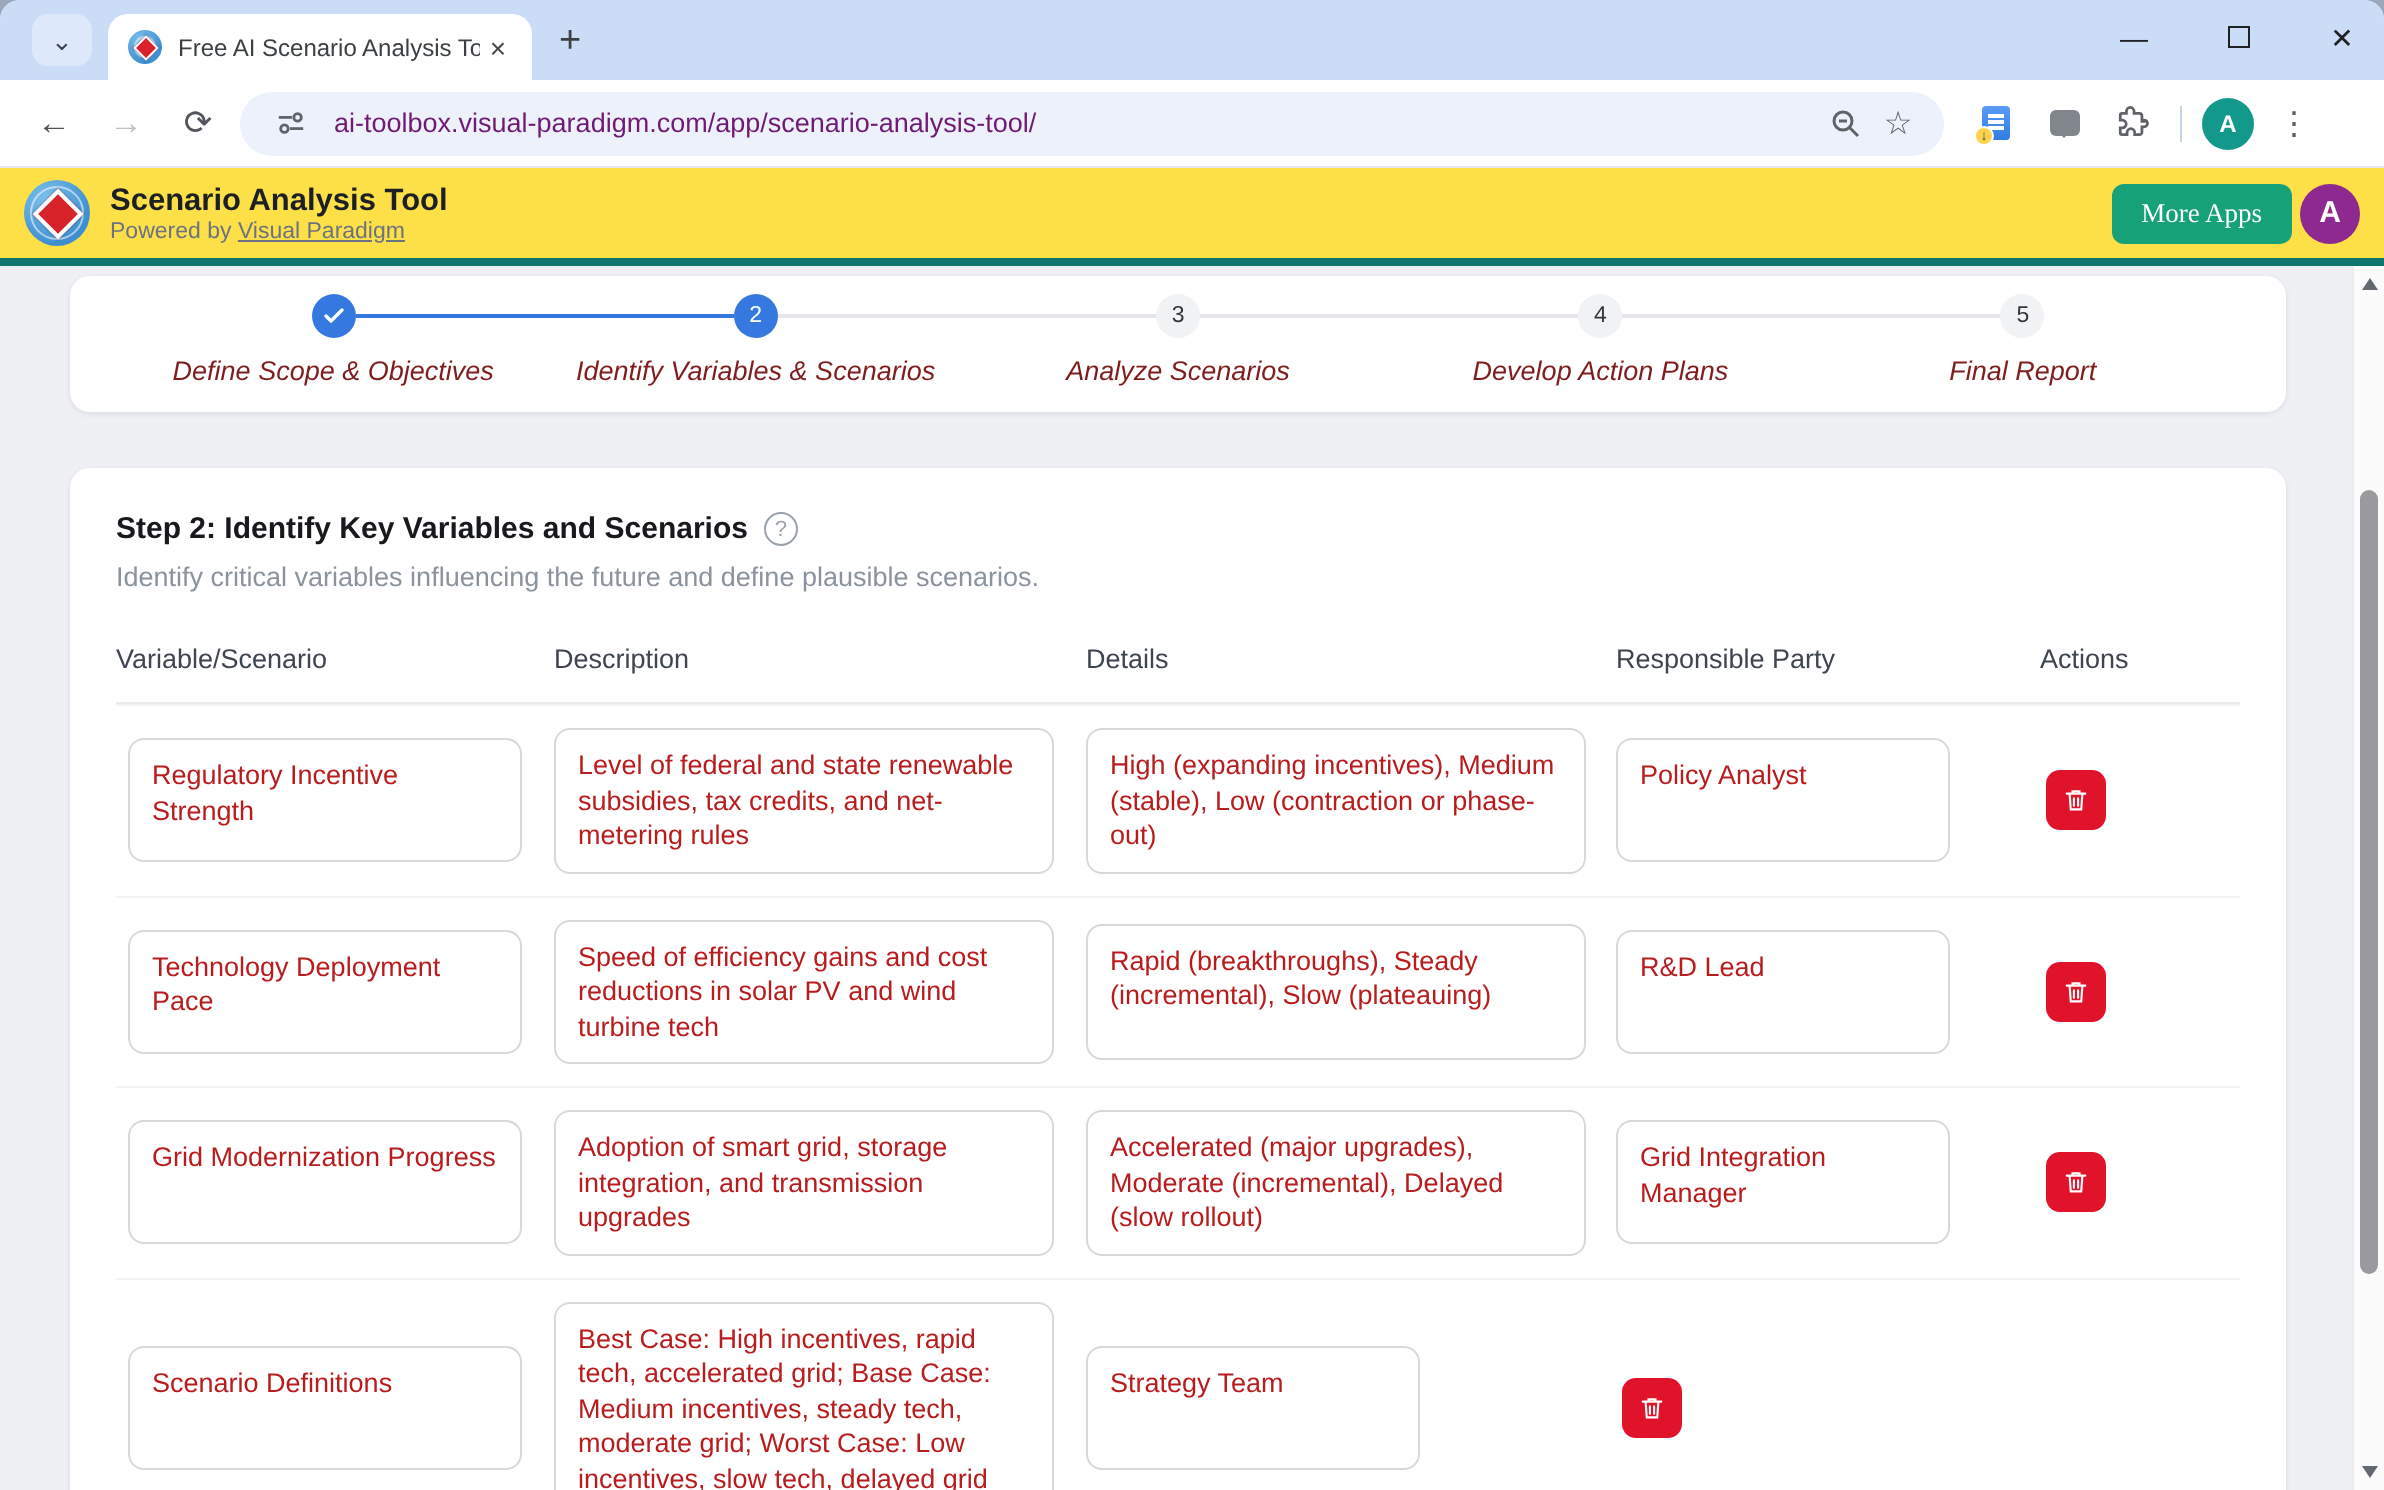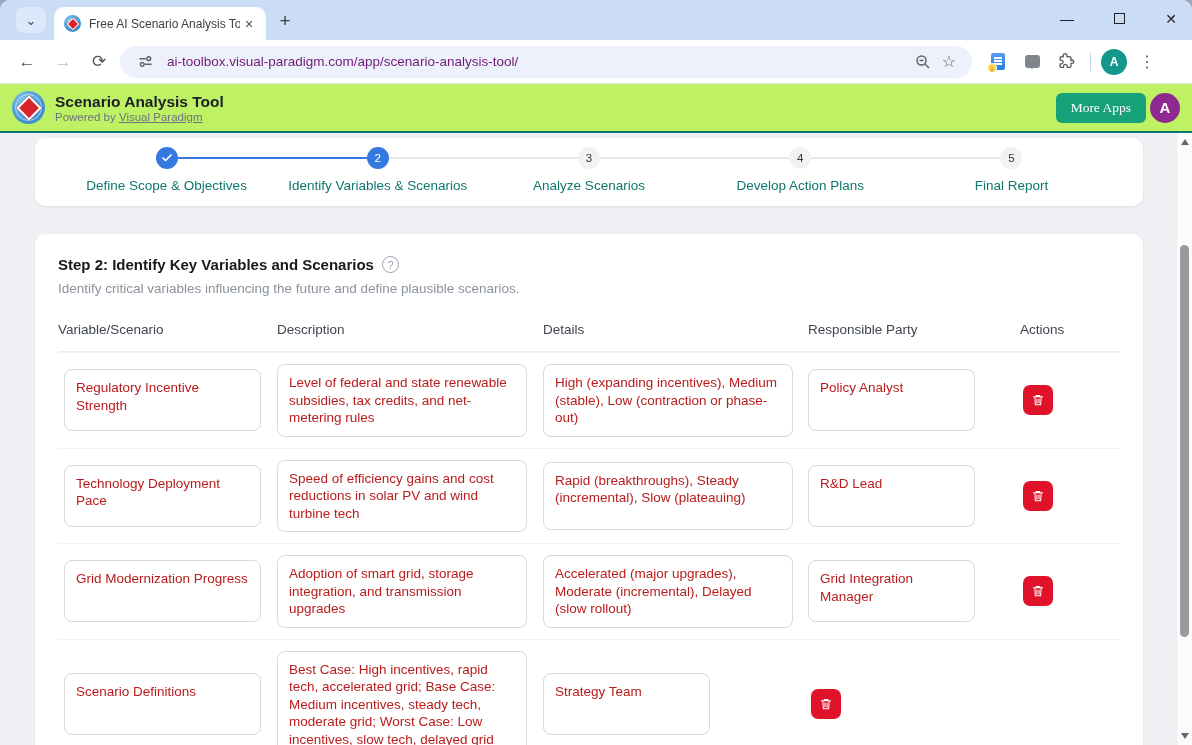--- a/index.html
+++ b/index.html
@@ -29,21 +29,21 @@
   .doc-ic { width:14px; height:17px; background:linear-gradient(180deg,#5b9bf8,#2f7de1); border-radius:2px; position:relative; }
   .doc-ic::before { content:""; position:absolute; left:3px; top:4px; width:8px; height:1.6px; background:#fff; box-shadow:0 3px 0 #fff, 0 6px 0 #fff; }
   .doc-badge { position:absolute; left:-4px; bottom:-3px; width:10px; height:10px; border-radius:50%; background:#fcd34a; border:1px solid #fff; display:flex; align-items:center; justify-content:center; font-size:7px; color:#444; }
   .bubble-ic { width:15px; height:13px; background:#80868b; border-radius:3px; position:relative; }
   .bubble-ic::after { content:""; position:absolute; left:4px; bottom:-4px; border:3px solid transparent; border-top-color:#80868b; }
   .sep { width:1px; height:18px; background:#c6d4ea; margin:0 4px; }
   .br-avatar { width:26px; height:26px; border-radius:50%; background:#12998c; color:#fff; font-size:12px; font-weight:bold; display:flex; align-items:center; justify-content:center; cursor:pointer; }
   .kebab { font-size:16px; color:#5f6368; }
 
   
-  .appheader { height:49px; background:#bef264; border-bottom:2px solid #0f766e; display:flex; align-items:center; padding:0 12px; flex:0 0 auto; }
+  .appheader { height:49px; background:#fde047; border-bottom:4px solid #0f766e; display:flex; align-items:center; padding:0 12px; flex:0 0 auto; }
   .vp-logo { width:33px; height:33px; border-radius:50%; background:radial-gradient(circle at 35% 30%, #7ec3ee, #3e8fd0 70%); position:relative; flex:0 0 auto; }
   .vp-logo::before { content:""; position:absolute; inset:3px; border-radius:50%; border:1px solid rgba(255,255,255,.55); }
   .vp-logo::after { content:""; position:absolute; left:50%; top:50%; width:14px; height:14px; background:#d8232a; border:2px solid #fff; transform:translate(-50%,-50%) rotate(45deg); box-shadow:0 0 0 1px rgba(0,0,0,.08); }
   .vp-logo.small { width:17px; height:17px; }
   .vp-logo.small::after { width:7px; height:7px; border-width:1px; }
   .htitles { margin-left:10px; flex:1; }
   .htitle { font-size:15.5px; font-weight:bold; color:#1c2026; line-height:18px; }
   .hsub { font-size:11.5px; color:#6b7280; }
   .hsub a { color:#6b7280; text-decoration:underline; cursor:pointer; }
   .more-apps { background:#17a179; color:#fff; border:none; font-size:13.5px; font-family:Liberation Serif, serif; padding:7px 15px; border-radius:6px; cursor:pointer; margin-right:4px; }
@@ -55,21 +55,21 @@
   .card { background:#fff; border-radius:10px; box-shadow:0 1px 3px rgba(16,24,40,.08); margin:0 33px 0 35px; }
   .stepper-card { margin-top:5px; padding:9px 26px 13px; }
   .steps { display:flex; }
   .step { flex:1; display:flex; flex-direction:column; align-items:center; cursor:pointer; }
   .step-track { display:flex; align-items:center; width:100%; height:22px; }
   .sline { flex:1; height:2px; background:#e4e6e9; }
   .sline.blue { background:#3579e0; }
   .sline.hidden { visibility:hidden; }
   .circle { width:22px; height:22px; border-radius:50%; background:#f1f2f4; color:#33363b; font-size:11.5px; display:flex; align-items:center; justify-content:center; flex:0 0 auto; }
   .step.done .circle, .step.active .circle { background:#3579e0; color:#fff; }
-  .step-label { margin-top:9px; font-size:13.5px; color:#0f766e; }
+  .step-label { margin-top:9px; font-size:13.5px; color:#7f1d1d;font-style:italic; }
 
   .main-card { margin-top:28px; padding:22px 23px 24px; min-height:560px; }
   .mc-titlerow { display:flex; align-items:center; gap:8px; }
   .mc-title { font-size:15px; font-weight:bold; color:#17191c; }
   .help { width:17px; height:17px; border-radius:50%; border:1.5px solid #9aa2ac; color:#9aa2ac; font-size:11px; display:flex; align-items:center; justify-content:center; cursor:pointer; }
   .mc-sub { margin-top:8px; font-size:13.5px; color:#8b939e; }
 
   .thead, .trow { display:grid; grid-template-columns:219px 266px 265px 212px 1fr; align-items:center; }
   .thead { margin-top:26px; padding-bottom:14px; border-bottom:1px solid #ececec; font-size:13.5px; color:#3f4550; }
   .trow { padding:11px 0; border-top:1px solid #f1f3f5; }

